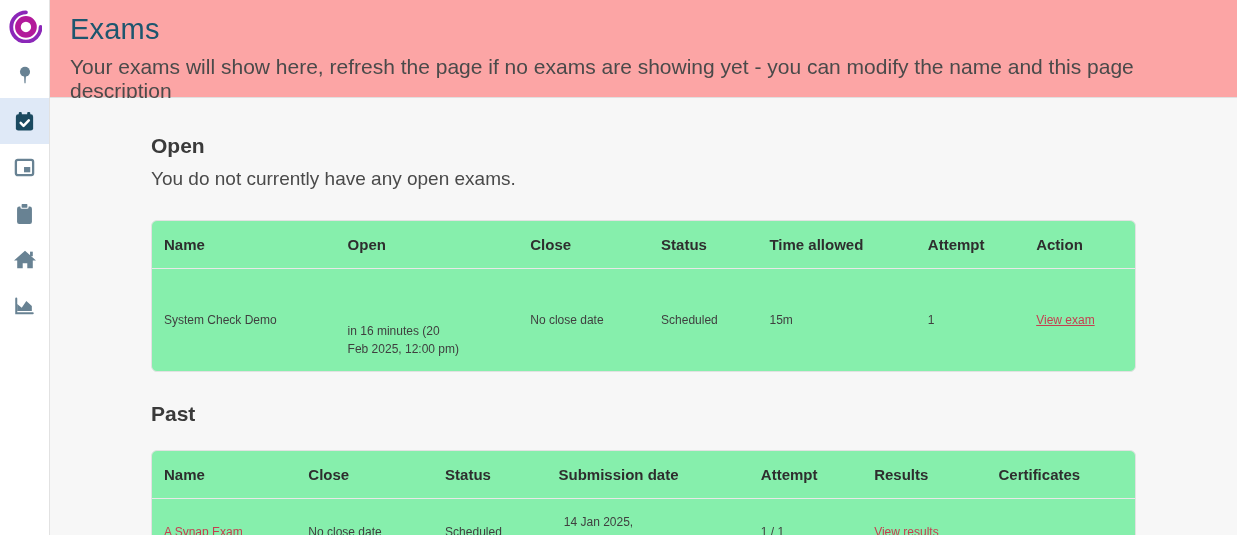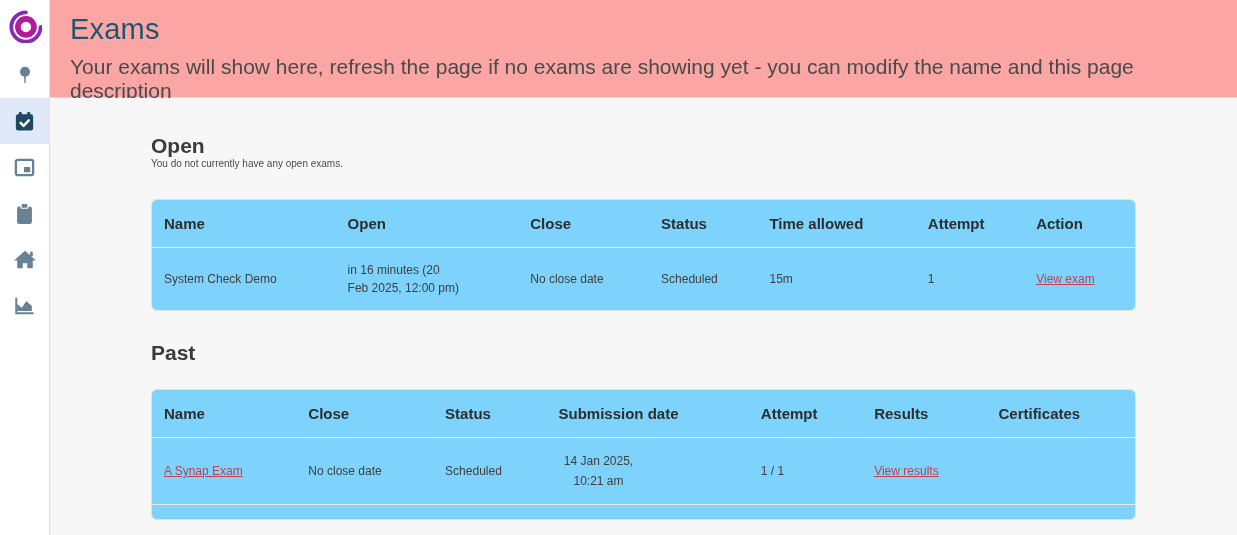--- a/index.html
+++ b/index.html
@@ -24,40 +24,40 @@
     background:#fca5a5; border-bottom:1px solid #e0e0e0;
     padding:13px 20px 0 20px; height:98px;
   }
   .page-title { font-size:29px; font-weight:500; color:#1d566e; letter-spacing:.2px; }
   .page-desc { margin-top:9px; font-size:21px; color:#4a4a4a; }
 
   .content { flex:1; background:#f7f7f7; overflow:hidden; }
   .container { width:985px; margin:0 auto; padding-top:36px; }
 
   h2.section-title { font-size:21px; font-weight:700; color:#3a3a3a; }
-  .empty-msg { margin-bottom:30px; font-size:10px; color:#4a4a4a; }
+  .empty-msg { margin-top:10px; margin-bottom:30px; font-size:19px; color:#4a4a4a; }
   .mt-upcoming { margin-top:0; margin-bottom:8px; }
   .mt-past { margin-top:30px; margin-bottom:24px; }
 
   
   .card {
-    background:#7dd3fc; border:1px solid #e2e2e2; border-radius:6px;
+    background:#86efac; border:1px solid #e2e2e2; border-radius:6px;
     overflow:hidden;
   }
   table { width:100%; border-collapse:collapse; table-layout:auto; }
   th {
     text-align:left; font-size:15px; font-weight:700; color:#2e2e2e;
     padding:15px 12px; border-bottom:1px solid #e8e8e8; white-space:nowrap;
   }
   td {
     font-size:12px; color:#3f3f3f; padding:13px 12px; vertical-align:middle;
   }
   tr.bordered td { border-bottom:1px solid #e8e8e8; }
   td a { color:#c43f50; text-decoration:underline; cursor:pointer; }
-  .wrap-med  { display:inline-block; max-width:112px; line-height:18px; }
+  .wrap-med  { display:inline-block; max-width:112px; line-height:18px;margin-top:40px; }
   .wrap-narrow { display:inline-block; max-width:80px; line-height:20px; white-space:normal;text-align:center; }
   .spacer-row td { padding:0; height:14px; }
 </style>
 </head>
 <body>
 
 <div class="app">
 
   <nav class="sidebar">
     <div class="logo-wrap">

